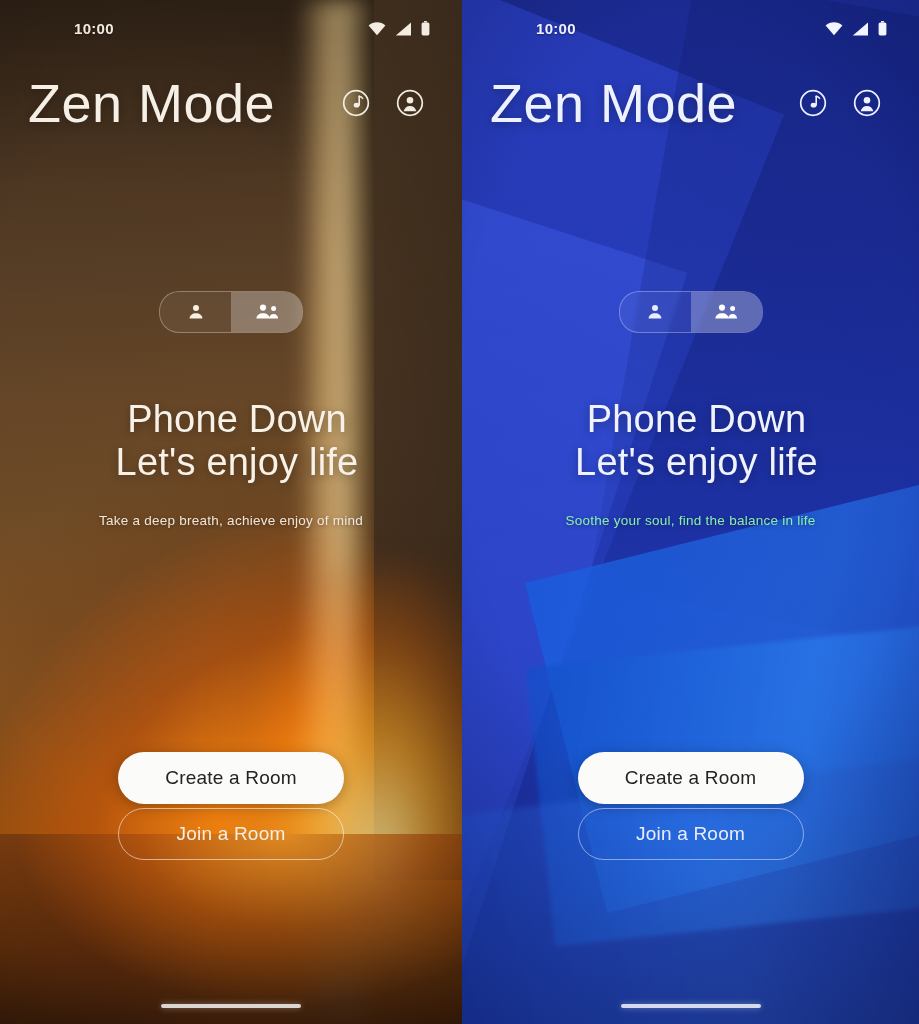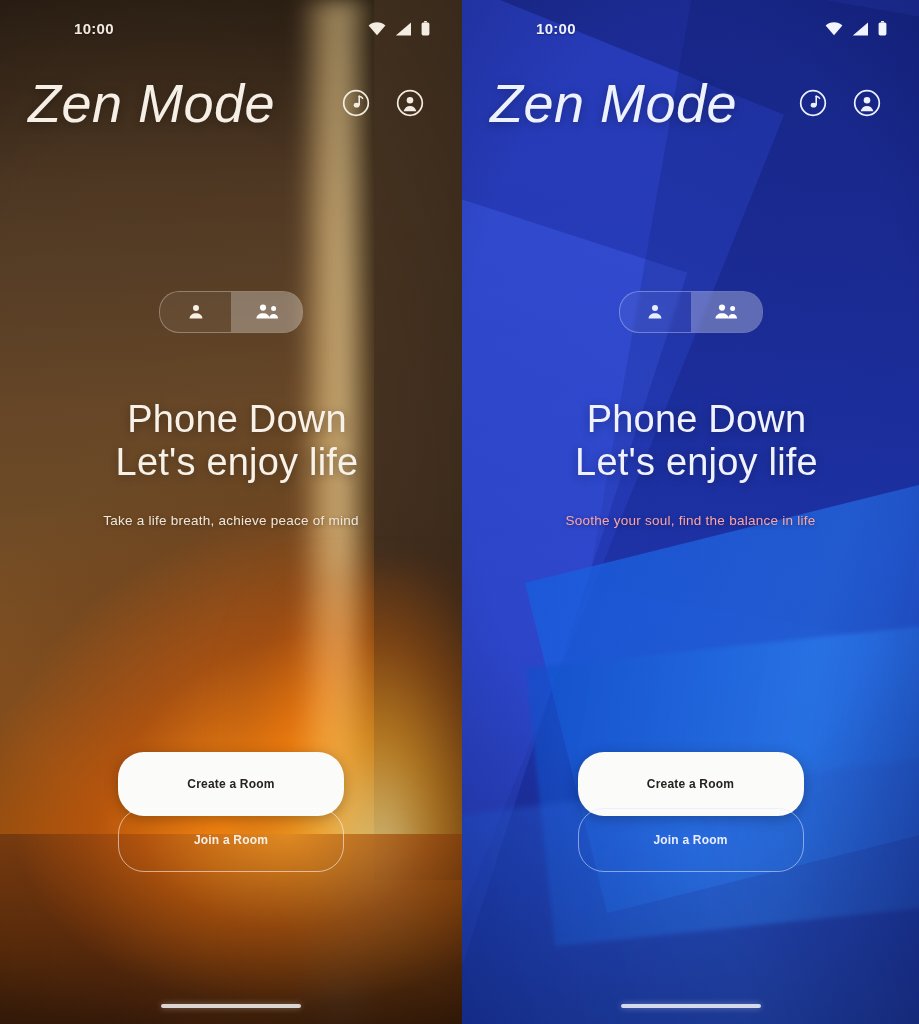--- a/index.html
+++ b/index.html
@@ -70,21 +70,21 @@
   .ui{position:absolute;inset:0;}
 
   .statusbar{position:absolute;top:20px;left:0;right:0;height:26px;
     display:flex;align-items:center;}
   .status-time{position:absolute;left:74px;top:0;font-size:15px;font-weight:600;
     letter-spacing:0.3px;color:#f1eadf;text-shadow:0 1px 2px rgba(0,0,0,.35);}
   .panel-blue .status-time{color:#eef1ff;}
   .status-icons{position:absolute;right:32px;top:1px;display:flex;align-items:center;gap:9px;}
   .status-icons svg{display:block;}
 
-  .appbar{position:absolute;top:75px;left:0;right:12px;height:74px;font-style:italic;}
+  .appbar{position:absolute;top:75px;left:0;right:12px;height:74px;}
   .app-title{position:absolute;left:28px;top:-3px;font-size:54px;font-weight:300;
     letter-spacing:0.5px;color:#f6efe6;text-shadow:0 2px 10px rgba(0,0,0,.30);white-space:nowrap;}
   .panel-blue .app-title{color:#eef2ff;}
   .appbar-actions{position:absolute;right:26px;top:14px;display:flex;align-items:center;gap:26px;}
   .icon-btn{width:28px;height:28px;display:block;cursor:pointer;}
   .icon-btn svg{display:block;}
 
   
   .mode-toggle{position:absolute;top:291px;left:50%;transform:translateX(-50%);
     width:142px;height:40px;border-radius:20px;display:flex;overflow:hidden;
@@ -96,26 +96,26 @@
 
   
   .headline{position:absolute;top:398px;left:12px;right:0;text-align:center;
     font-size:38px;font-weight:300;line-height:1.12;letter-spacing:0.2px;
     color:#f7f1e8;text-shadow:0 2px 10px rgba(0,0,0,.30);}
   .panel-blue .headline{color:#f0f3ff;}
   .headline .l2{display:block;}
   .subtitle{position:absolute;top:513px;left:0;right:0;text-align:center;
     font-size:13.5px;font-weight:500;letter-spacing:0.25px;color:#f0e6d9;
     text-shadow:0 1px 4px rgba(0,0,0,.35);}
-  .panel-blue .subtitle{color:#fca5a5;}
+  .panel-blue .subtitle{color:#86efac;}
 
   
   .btn{position:absolute;left:50%;transform:translateX(-50%);
-    width:226px;height:64px;border-radius:26px;display:flex;align-items:center;
-    justify-content:center;font-size:12px;font-weight:700;letter-spacing:0.2px;
+    width:226px;height:52px;border-radius:26px;display:flex;align-items:center;
+    justify-content:center;font-size:19px;font-weight:400;letter-spacing:0.2px;
     cursor:pointer;box-sizing:border-box;}
   .btn-primary{top:752px;background:#fbfbfa;color:#26231f;
     box-shadow:0 3px 14px rgba(0,0,0,0.28);}
   .btn-secondary{top:808px;background:transparent;color:#f6efe6;
     border:1px solid rgba(255,255,255,0.55);}
   .panel-blue .btn-secondary{color:#e9edff;border-color:rgba(222,230,255,0.55);}
 
   .home-indicator{position:absolute;bottom:16px;left:50%;transform:translateX(-50%);
     width:140px;height:4px;border-radius:2px;background:rgba(255,255,255,0.82);
     box-shadow:0 0 6px rgba(255,255,255,0.35);cursor:pointer;}
@@ -197,21 +197,21 @@
             </svg>
           </span>
         </div>
       </div>
 
       <div class="headline">
         <span>Phone Down</span>
         <span class="l2">Let's enjoy life</span>
       </div>
 
-      <div class="subtitle">Take a life breath, achieve peace of mind</div>
+      <div class="subtitle">Take a deep breath, achieve enjoy of mind</div>
 
       <div class="btn btn-primary">Create a Room</div>
       <div class="btn btn-secondary">Join a Room</div>
 
       <div class="home-indicator"></div>
     </div>
   </div>
 
   <div class="panel panel-blue">
     <div class="bg-blue"></div>

